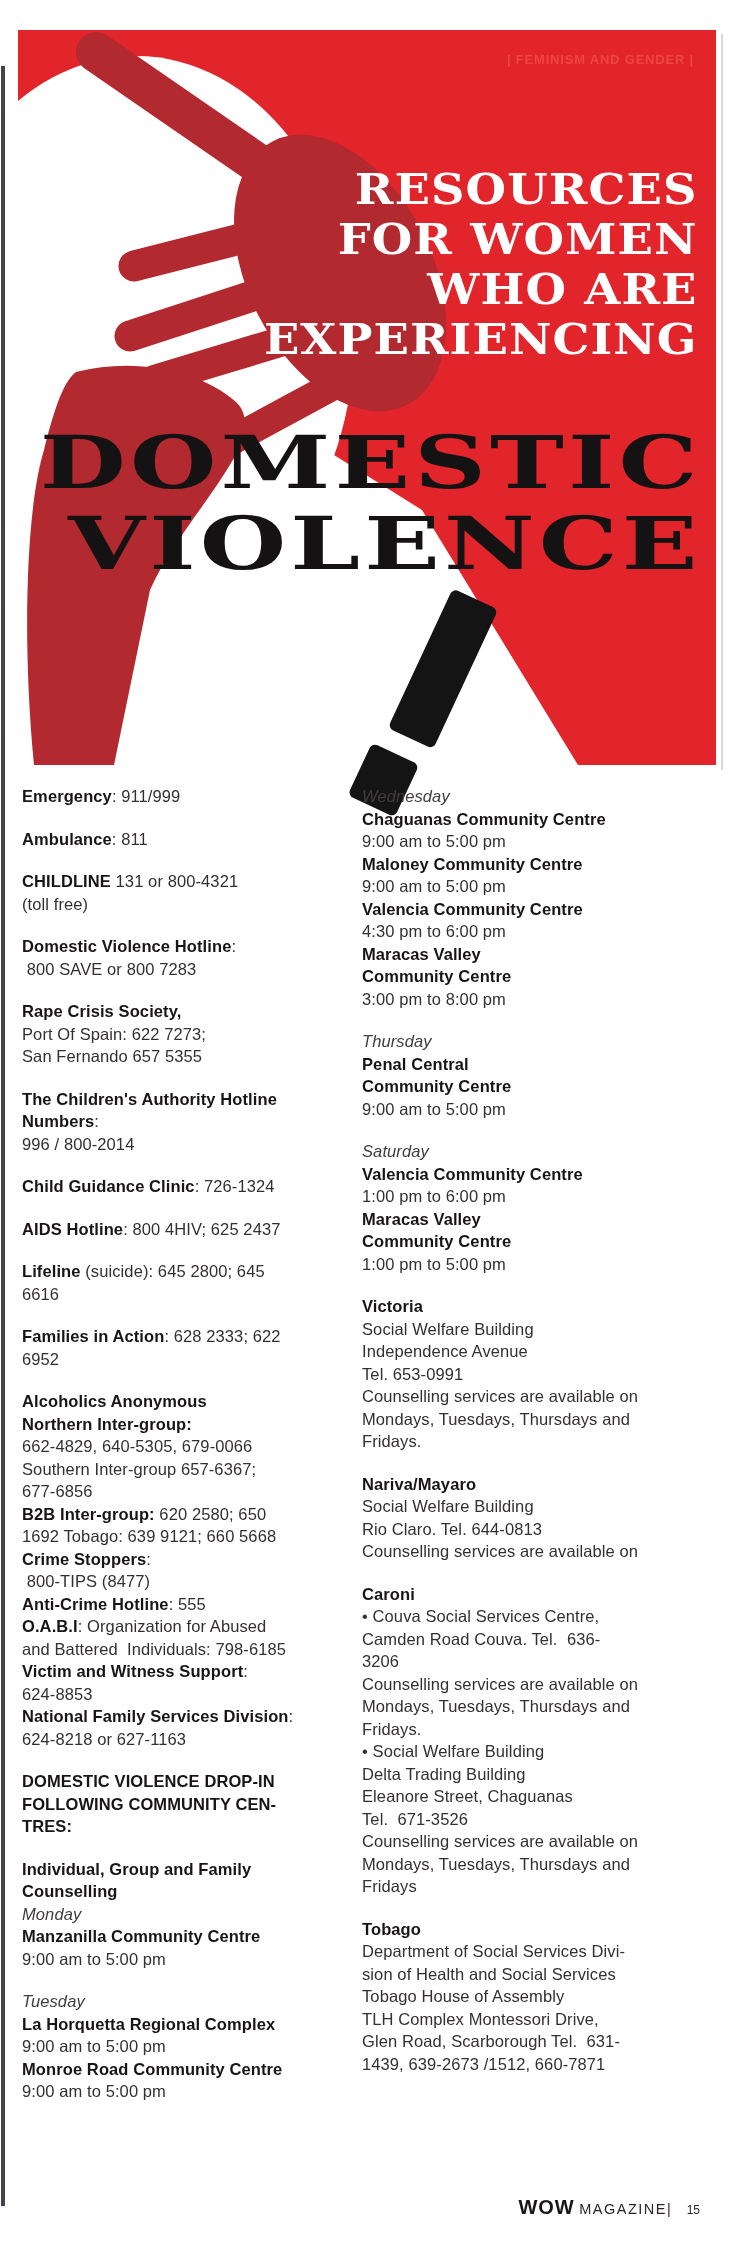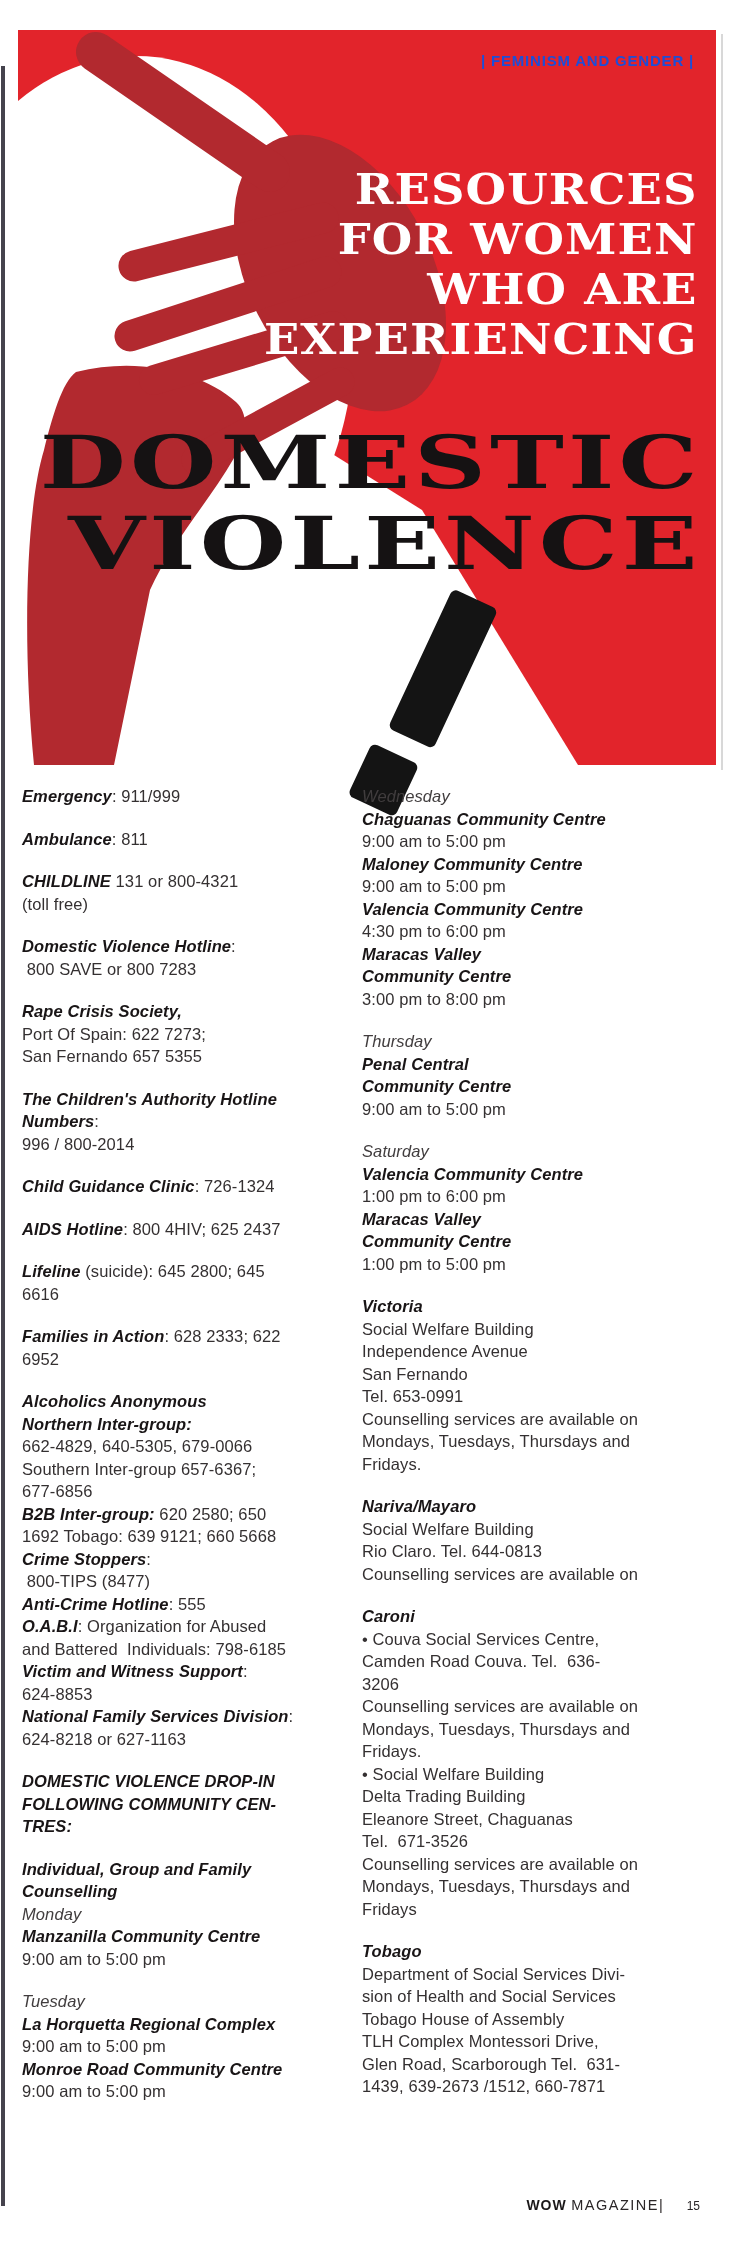--- a/index.html
+++ b/index.html
@@ -9,49 +9,49 @@
   }
   
   .left-rule{position:absolute;left:1px;top:66px;width:4px;height:2140px;background:#45434d;}
   .right-rule{position:absolute;left:721px;top:34px;width:2px;height:736px;background:#d8d8d8;}
 
   
   .header{position:absolute;left:18px;top:30px;width:698px;height:800px;}
   .header svg{position:absolute;left:0;top:0;}
 
   .kicker{
-    position:absolute;right:22px;top:22px;color:#1d4ed8;font-size:15px;font-weight:bold;
+    position:absolute;right:22px;top:22px;color:#ef4444;font-size:13px;font-weight:bold;
     letter-spacing:0.8px;white-space:nowrap;
   }
   .hw{
     position:absolute;right:18px;top:134px;text-align:right;color:#ffffff;
     font-family:"DejaVu Serif",serif;font-weight:bold;font-size:43px;line-height:50px;
     letter-spacing:1px;transform:scaleX(1.08);transform-origin:100% 0;white-space:nowrap;
   }
   .hb{
     position:absolute;right:14px;top:392px;text-align:right;color:#151213;
     font-family:"DejaVu Serif",serif;font-weight:bold;font-size:73px;line-height:81px;
     letter-spacing:3px;transform:scaleX(1.36);transform-origin:100% 0;white-space:nowrap;
   }
 
   
   .col{position:absolute;top:785px;width:338px;}
   .col-left{left:22px;}
   .col-right{left:362px;width:345px;}
   .line{font-size:16.5px;line-height:22.5px;color:#343031;letter-spacing:0.1px;white-space:pre;}
-  .line .b{font-weight:bold;color:#191516;font-style:italic;}
+  .line .b{font-weight:bold;color:#191516;}
   .line .r{}
   .line .i{font-style:italic;color:#413d3e;}
   .gap{height:20px;}
 
   
   .footer{position:absolute;right:29px;top:2196px;white-space:nowrap;color:#242021;}
-  .footer .f-brand{font-weight:bold;font-size:14px;letter-spacing:1px;color:#1a1718;}
+  .footer .f-brand{font-weight:bold;font-size:20px;letter-spacing:1px;color:#1a1718;}
   .footer .f-mag{font-size:14.5px;letter-spacing:1.5px;color:#2a2627;text-align:right;}
-  .footer .f-num{font-size:12px;color:#2a2627;margin-left:18px;}
+  .footer .f-num{font-size:12px;color:#2a2627;margin-left:10px;}
 </style>
 </head>
 <body>
 
 <div class="left-rule"></div>
 <div class="right-rule"></div>
 
 <div class="header">
   <svg width="698" height="800" viewBox="0 0 698 800" aria-hidden="true">
 
@@ -175,21 +175,20 @@
     <div class="line"><span class="i">Saturday</span></div>
     <div class="line"><span class="b">Valencia Community Centre</span></div>
     <div class="line"><span class="r">1:00 pm to 6:00 pm</span></div>
     <div class="line"><span class="b">Maracas Valley</span></div>
     <div class="line"><span class="b">Community Centre</span></div>
     <div class="line"><span class="r">1:00 pm to 5:00 pm</span></div>
     <div class="gap"></div>
     <div class="line"><span class="b">Victoria</span></div>
     <div class="line"><span class="r">Social Welfare Building</span></div>
     <div class="line"><span class="r">Independence Avenue</span></div>
-    <div class="line"><span class="r">San Fernando</span></div>
     <div class="line"><span class="r">Tel. 653-0991</span></div>
     <div class="line"><span class="r">Counselling services are available on</span></div>
     <div class="line"><span class="r">Mondays, Tuesdays, Thursdays and</span></div>
     <div class="line"><span class="r">Fridays.</span></div>
     <div class="gap"></div>
     <div class="line"><span class="b">Nariva/Mayaro</span></div>
     <div class="line"><span class="r">Social Welfare Building</span></div>
     <div class="line"><span class="r">Rio Claro. Tel. 644-0813</span></div>
     <div class="line"><span class="r">Counselling services are available on</span></div>
     <div class="gap"></div>

